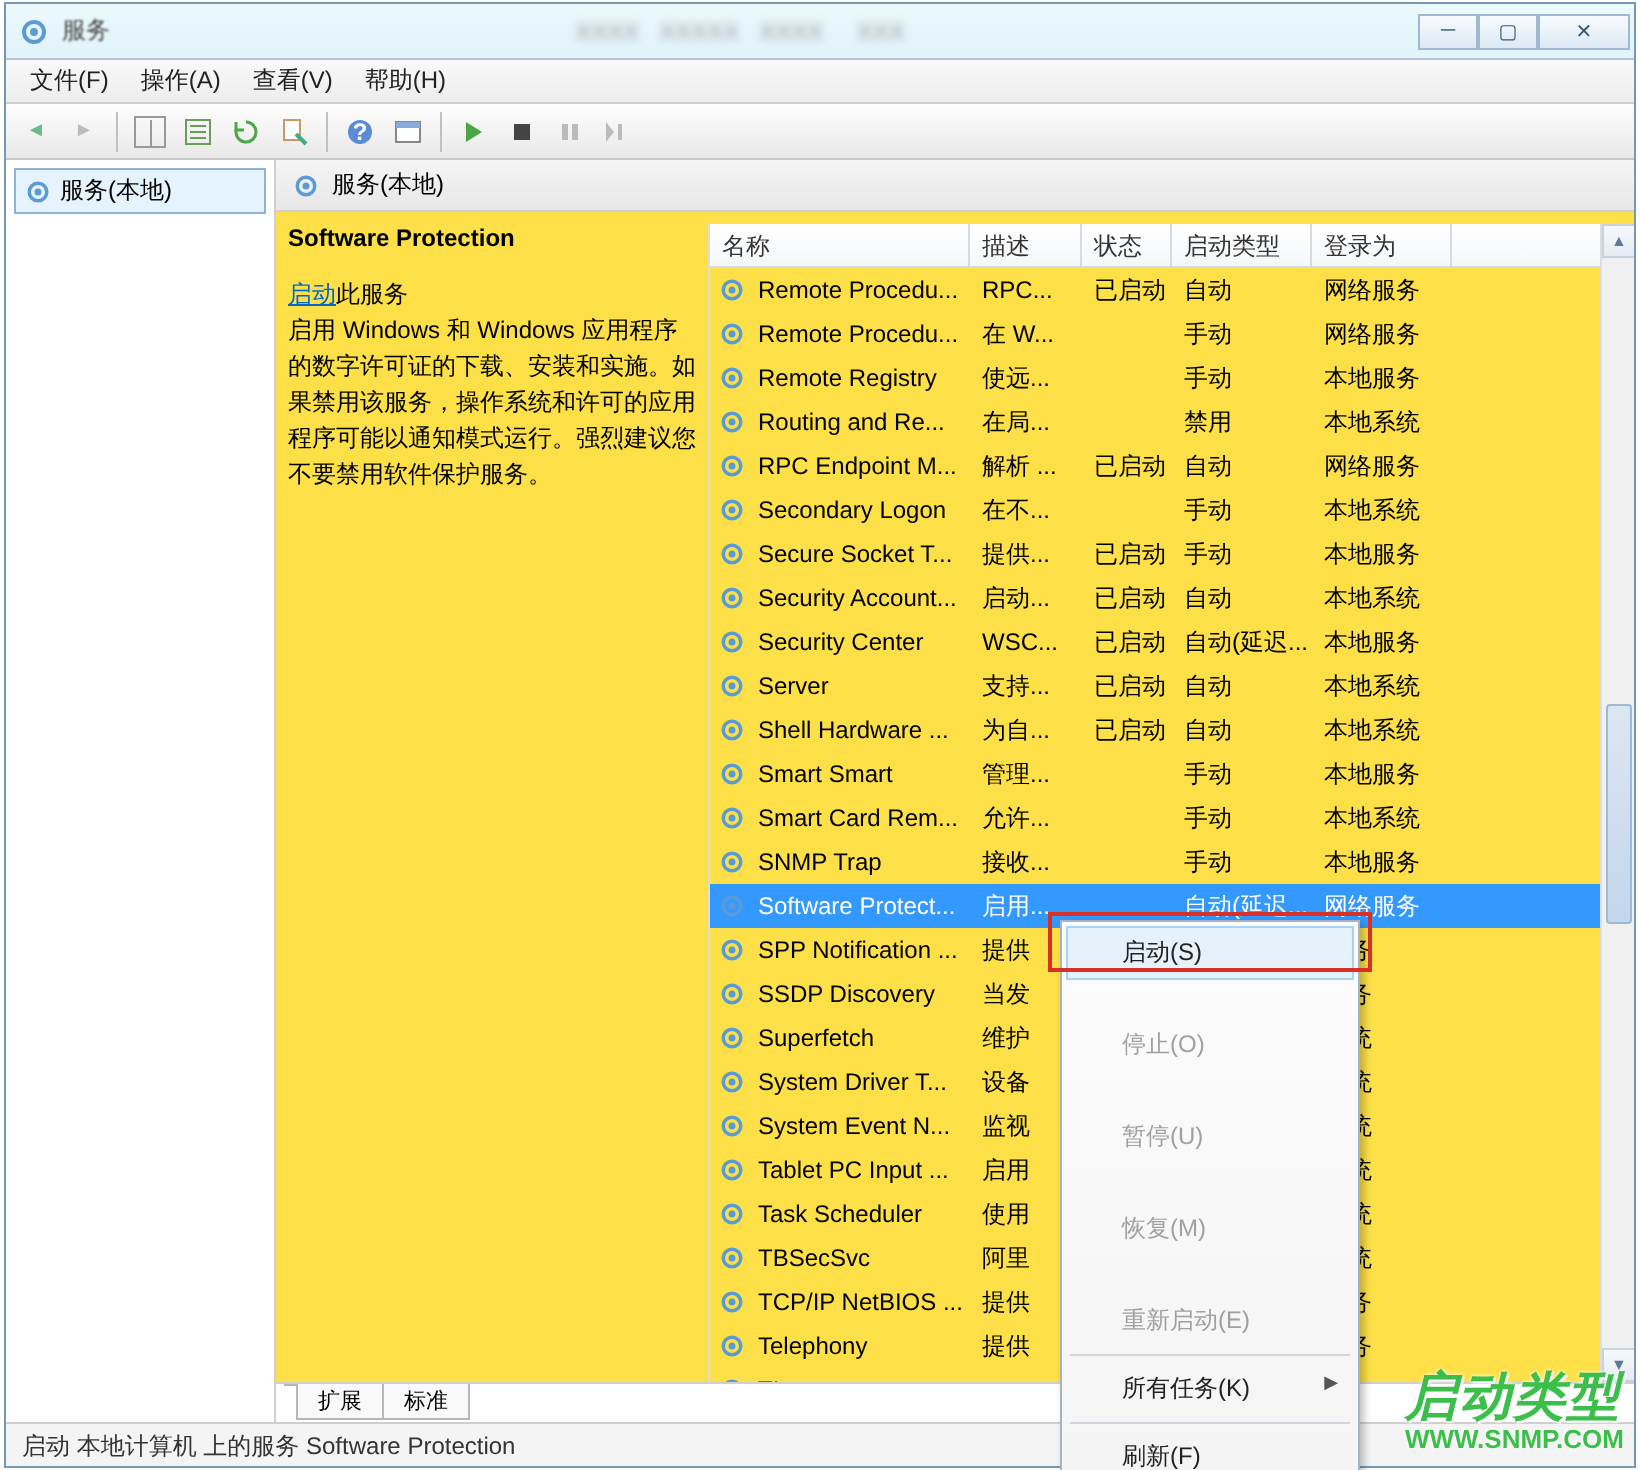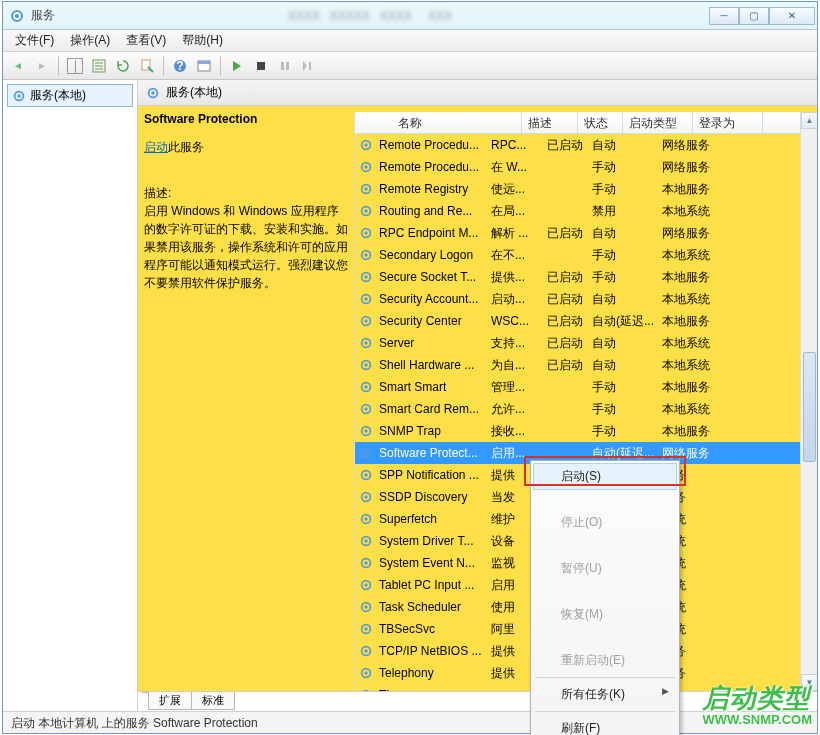--- a/index.html
+++ b/index.html
@@ -41,21 +41,21 @@
 
 .detail { width: 210px; padding-right: 4px; }
 .detail h3 { font-weight: bold; font-size: 12px; margin-bottom: 12px; }
 .detail a { color: #0066cc; text-decoration: underline; }
 .detail .desc-label { margin-top: 28px; }
 .detail p { line-height: 1.5; }
 
 .listwrap { flex: 1; border-left: 1px solid #ddd; position: relative; overflow: hidden; }
 .cols { display: flex; background: linear-gradient(#fff,#f4f6f9); border-bottom: 1px solid #d6dbe2; height: 22px; }
 .col { border-right: 1px solid #d6dbe2; padding: 3px 6px; color: #333; white-space: nowrap; overflow: hidden; }
-.c-name{width:130px;margin-left:37px;} .c-desc{width:56px;} .c-stat{width:45px;} .c-start{width:70px;} .c-logon{width:70px;}
+.c-name{width:130px;} .c-desc{width:56px;} .c-stat{width:45px;} .c-start{width:70px;} .c-logon{width:70px;}
 .rows { overflow-y: auto; height: calc(100% - 22px); position: relative; }
 .row { display: flex; height: 22px; align-items: center; }
 .row.sel { background: #3399ff; color: #fff; }
 .row .cell { padding: 0 4px; white-space: nowrap; overflow: hidden; text-overflow: ellipsis; }
 .row .gi { width:14px; height:14px; margin: 0 2px 0 4px; flex-shrink:0; }
 
 
 .tabs { height: 20px; border-top: 1px solid #cfcfcf; background: #fff; padding-left: 4px; display:flex; align-items:flex-start; }
 .tab { border: 1px solid #b7b7b7; border-top: none; padding: 1px 10px; background: #f9f9f9; font-size: 11px; margin-right:-1px; }
 
@@ -191,21 +191,20 @@
         <svg class="gearicon" width="16" height="16" viewBox="0 0 16 16">
             <circle class="g" cx="8" cy="8" r="5"></circle>
             <circle class="d" cx="8" cy="8" r="2"></circle>
           </svg>
         <span>服务(本地)</span>
       </div>
       <div class="rp-body">
         <div class="detail">
           <h3>Software Protection</h3>
           <p><a href="#">启动</a><span>此服务</span></p>
-          <p class="desc-label">描述:</p>
           <p>启用 Windows 和 Windows 应用程序的数字许可证的下载、安装和实施。如果禁用该服务，操作系统和许可的应用程序可能以通知模式运行。强烈建议您不要禁用软件保护服务。</p>
         </div>
         <div class="listwrap">
           <div class="cols">
             <div class="col c-name">名称</div>
             <div class="col c-desc">描述</div>
             <div class="col c-stat">状态</div>
             <div class="col c-start">启动类型</div>
             <div class="col c-logon">登录为</div>
           </div>

